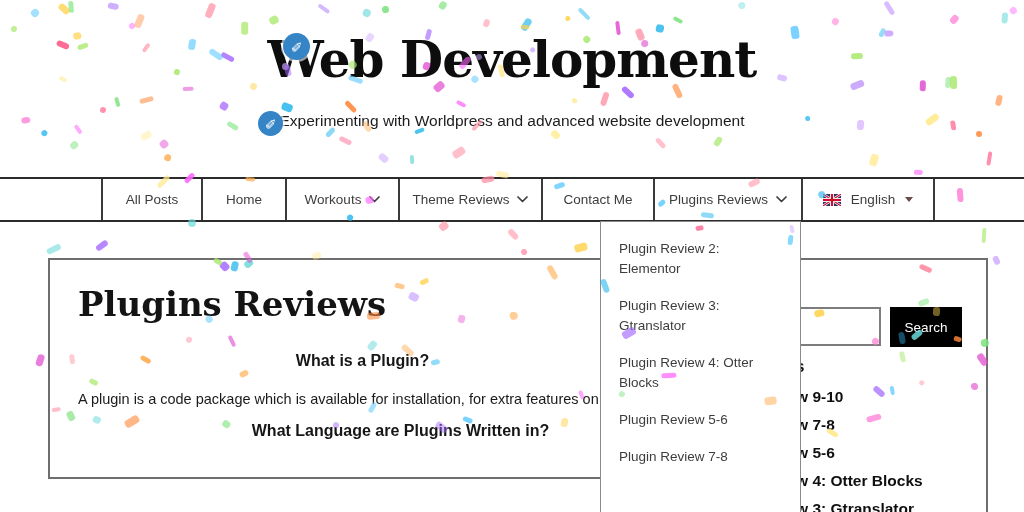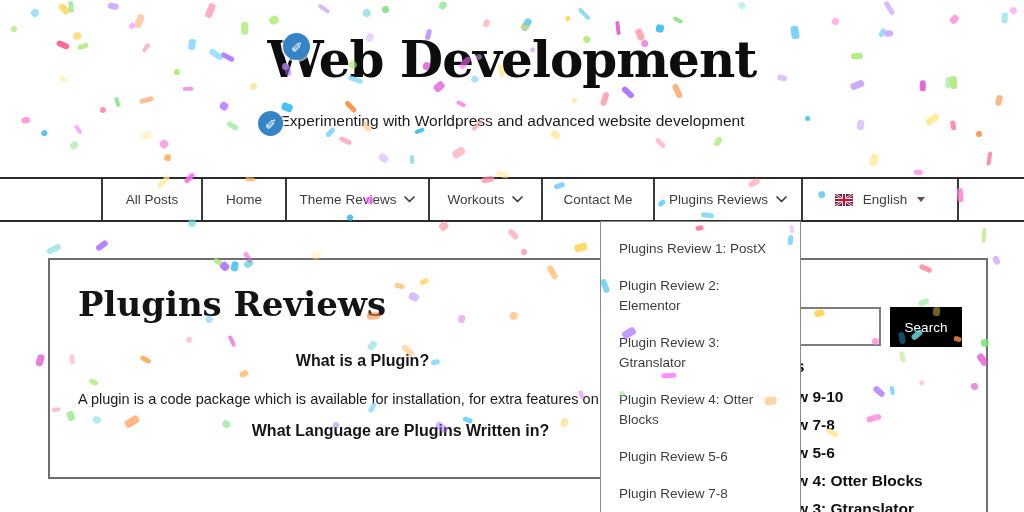--- a/index.html
+++ b/index.html
@@ -36,21 +36,21 @@
     display:flex; align-items:stretch; z-index:10;
   }
   .nav-spacer-l { width:103px; border-right:2px solid #3a3a3a; }
   .nav-spacer-r { flex:1; }
   .nav-item {
     display:flex; align-items:center; justify-content:center;
     border-right:2px solid #3a3a3a; font-size:13.5px; color:#3d3d3d;
     gap:8px; cursor:pointer; background:#fff;
   }
   .w-home{width:84px}.w-allposts{width:100px}.w-theme{width:143px}
-  .w-workouts{width:113px}.w-contact{width:112px}.w-plugins{width:148px}.w-lang{width:156px}
+  .w-workouts{width:113px}.w-contact{width:112px}.w-plugins{width:148px}.w-lang{width:132px}
   .chev { width:11px; height:7px; display:inline-block; }
   .chev svg{ display:block; }
   .lang-tri {
     width:0; height:0; border-left:4px solid transparent; border-right:4px solid transparent;
     border-top:5px solid #6b4a4a; display:inline-block; margin-left:2px;
   }
   .flag { display:inline-block; margin-right:2px; line-height:0; }
 
   
   .article-box {
@@ -130,31 +130,31 @@
   <div class="nav-spacer-l"></div>
 
   <div class="nav-item w-allposts">
     <span>All Posts</span>
   </div>
 
   <div class="nav-item w-home">
     <span>Home</span>
   </div>
 
-  <div class="nav-item w-theme">
-    <span>Theme Reviews</span>
+  <div class="nav-item w-workouts">
+    <span>Workouts</span>
     <span class="chev">
       <svg width="11" height="7" viewBox="0 0 11 7">
           <polyline points="1,1 5.5,5.5 10,1" fill="none" stroke="#3d3d3d" stroke-width="1.7" stroke-linecap="round" stroke-linejoin="round"></polyline>
         </svg>
     </span>
   </div>
 
-  <div class="nav-item w-workouts">
-    <span>Workouts</span>
+  <div class="nav-item w-theme">
+    <span>Theme Reviews</span>
     <span class="chev">
       <svg width="11" height="7" viewBox="0 0 11 7">
           <polyline points="1,1 5.5,5.5 10,1" fill="none" stroke="#3d3d3d" stroke-width="1.7" stroke-linecap="round" stroke-linejoin="round"></polyline>
         </svg>
     </span>
   </div>
 
   <div class="nav-item w-contact">
     <span>Contact Me</span>
   </div>
@@ -203,21 +203,20 @@
     <li>Plugin Review 9-10</li>
     <li>Plugin Review 7-8</li>
     <li>Plugin Review 5-6</li>
     <li>Plugin Review 4: Otter Blocks</li>
     <li>Plugin Review 3: Gtranslator</li>
   </ul>
 </aside>
 
 <div class="dropdown">
   <ul>
-    <li>Plugins Review 1: PostX</li>
     <li>Plugin Review 2: Elementor</li>
     <li>Plugin Review 3: Gtranslator</li>
     <li>Plugin Review 4: Otter Blocks</li>
     <li>Plugin Review 5-6</li>
     <li>Plugin Review 7-8</li>
 
   </ul>
 </div>
 
 <div id="confetti">

